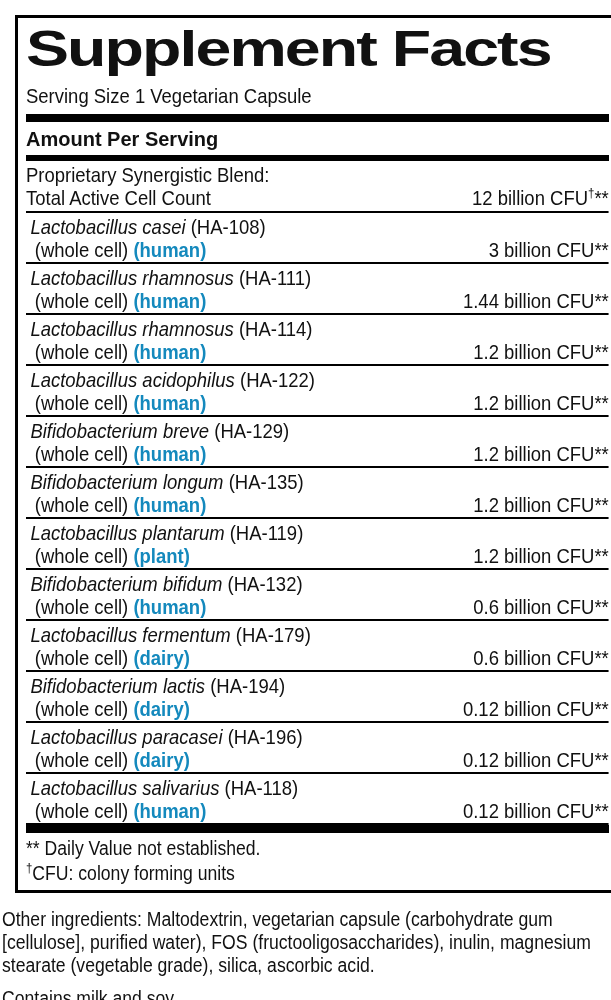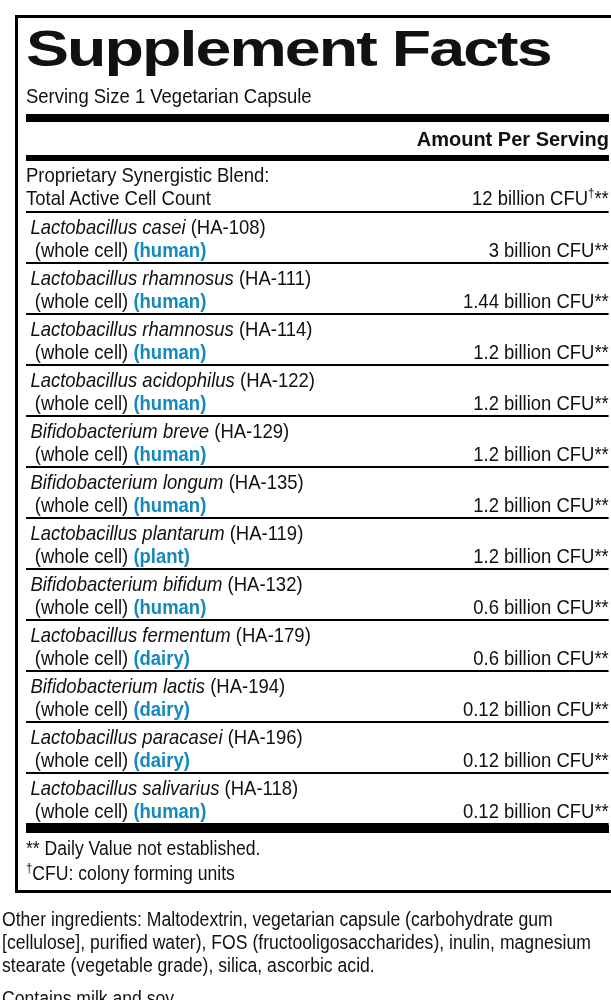--- a/index.html
+++ b/index.html
@@ -41,21 +41,21 @@
     line-height: 24px;
     margin: 7px 0 6px 0;
     white-space: nowrap;
   }
   .rule-thick { height: 8px; background: #000; }
   .rule-mid   { height: 6px; background: #000; }
   .amount-header {
     font-weight: bold;
     font-size: 20px;
     line-height: 22px;
-    text-align: right;
+    text-align: left;
     padding: 6px 0 5px 0;
   }
   .blend {
     padding: 2px 0 2px 0;
     border-bottom: 2px solid #000;
     font-size: 21px;
     line-height: 23px;
   }
   .blend-total { display: flex; justify-content: space-between; white-space: nowrap; }
   .row {

